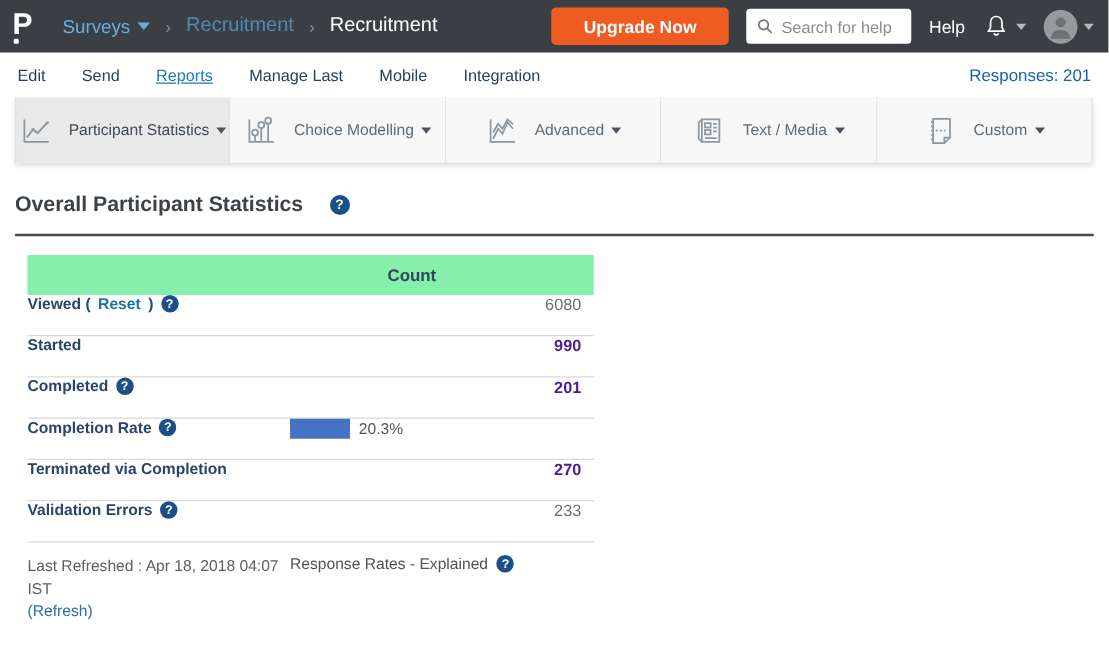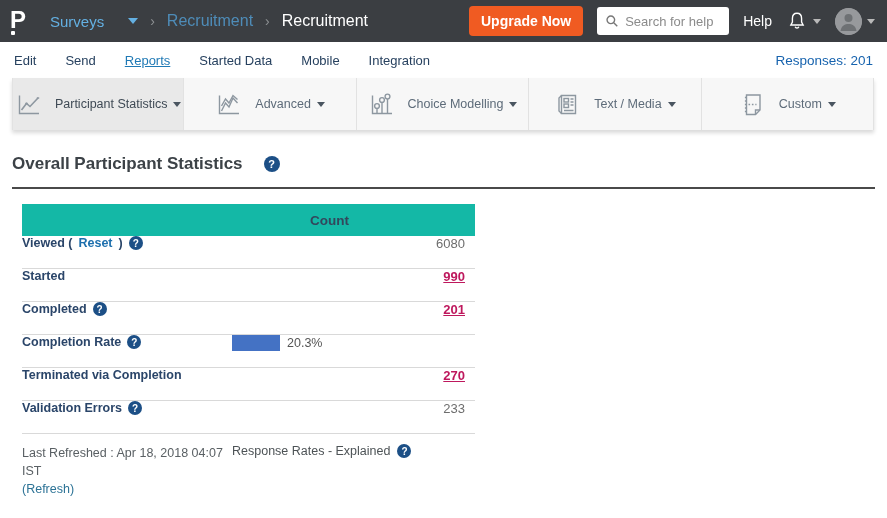--- a/index.html
+++ b/index.html
@@ -4,27 +4,27 @@
 <style>
   * { margin:0; padding:0; box-sizing:border-box; }
   body { font-family:"Liberation Sans", sans-serif; background:#fff; }
   .app { width:887px; height:518px; background:#fff; overflow:hidden; position:relative; }
 
   
   .topbar { height:42px; background:#3b3e42; display:flex; align-items:center; padding:0 12px 0 10px; }
   .logo { position:relative; width:24px; height:28px; margin-right:16px; }
   .logo .p { color:#fff; font-size:24px; font-weight:bold; line-height:26px; }
   .logo .dot { position:absolute; left:1px; bottom:0px; width:4px; height:4px; background:#fff; border-radius:1px; }
-  .crumb-surveys { color:#64b0e2; font-size:15px; display:flex; align-items:center; gap:24px; cursor:pointer; }
+  .crumb-surveys { color:#64b0e2; font-size:15px; display:flex; align-items:center; gap:6px; cursor:pointer; }
   .caret-down { width:0; height:0; border-left:5px solid transparent; border-right:5px solid transparent; border-top:6px solid #64b0e2; display:inline-block; }
   .crumb-sep { color:#8d9093; font-size:14px; margin:0 12px; }
   .crumb-mid { color:#4e8cb8; font-size:16px; }
   .crumb-cur { color:#ffffff; font-size:16px; }
   .topbar-right { margin-left:auto; display:flex; align-items:center; gap:14px; }
-  .upgrade-btn { background:#f05b22; color:#fff; border:none; border-radius:4px; font-size:14px; font-weight:bold; padding:7px 12px; cursor:pointer; font-family:inherit; }
+  .upgrade-btn { background:#f05b22; color:#fff; border:none; border-radius:4px; font-size:14px; font-weight:bold; padding:7px 26px; cursor:pointer; font-family:inherit; }
   .searchbox { display:flex; align-items:center; background:#fff; border-radius:3px; height:28px; width:132px; padding:10px 8px; gap:6px; }
   .searchbox input { border:none; outline:none; width:100%; font-size:13px; color:#333; font-family:inherit; }
   .searchbox input::placeholder { color:#8b8b8b; }
   .help-label { color:#fff; font-size:14px; }
   .icon-caret { width:0; height:0; border-left:4px solid transparent; border-right:4px solid transparent; border-top:5px solid #b9b9b9; display:inline-block; }
   .bell-wrap, .avatar-wrap { display:flex; align-items:center; gap:5px; cursor:pointer; }
   .avatar { width:27px; height:27px; border-radius:50%; background:#97999c; overflow:hidden; }
 
   
   .tabsrow { height:36px; display:flex; align-items:center; padding:0 14px; }
@@ -47,27 +47,27 @@
   
   .content { padding:0; }
   .page-title-row { display:flex; align-items:center; gap:21px; margin:24px 0 0 12px; }
   .page-title { font-size:17px; font-weight:bold; color:#3c4247; }
   .help-icon { display:inline-flex; align-items:center; justify-content:center; width:16px; height:16px;
                border-radius:50%; background:#1c4f86; color:#fff; font-size:11px; font-weight:bold; cursor:pointer; flex:0 0 auto; }
   .help-icon.small { width:14px; height:14px; font-size:10px; }
   .title-divider { height:2px; background:#4a4a4a; margin:13px 12px 0 12px; }
 
   .stats-table { margin:15px 0 0 22px; width:453px; }
-  .thead { height:32px; background:#14b8a6; display:flex; align-items:center; }
+  .thead { height:32px; background:#86efac; display:flex; align-items:center; }
   .thead .count-h { margin-left:288px; font-size:13.5px; font-weight:bold; color:#33475c; }
   .trow { height:33px; display:flex; align-items:flex-start; border-bottom:1px solid #d9d9d9; }
   .tlabel { flex:0 0 210px; display:flex; align-items:center; gap:6px; font-size:12.5px; font-weight:bold; color:#2a4569; }
   .tlabel .link { color:#1d6fad; cursor:pointer; }
   .tvalue { flex:1; text-align:right; padding-right:10px; font-size:13px; }
-  .tvalue.bold { font-weight:bold; color:#be185d;text-decoration:underline; }
+  .tvalue.bold { font-weight:bold; color:#4c1d95; }
   .tvalue.normal { color:#6d6d6d; }
   .barcell { flex:1; display:flex; align-items:center; gap:7px; }
   .bar { height:16px; background:#4472c4; }
   .bar-label { font-size:12.5px; color:#555; }
 
   .table-footer { margin:10px 0 0 22px; display:flex; align-items:flex-start; font-size:12.5px; color:#5a6064; }
   .refresh-block { width:210px; line-height:1.45; }
   .refresh-link { color:#2d7396; cursor:pointer; }
   .rates-block { display:flex; align-items:center; gap:7px; color:#4d5356; }
 
@@ -124,66 +124,66 @@
         <span class="icon-caret"></span>
       </div>
     </div>
   </div>
 
   <div class="tabsrow">
     <div class="tabs">
         <span class="tab">Edit</span>
         <span class="tab">Send</span>
         <span class="tab active">Reports</span>
-        <span class="tab">Started Data</span>
+        <span class="tab">Manage Last</span>
         <span class="tab">Mobile</span>
         <span class="tab">Integration</span>
       </div>
     <span class="responses">Responses: 201</span>
   </div>
 
   <div class="toolbar">
       <div class="tool-btn active">
         <span>
           <svg width="27" height="27" viewBox="0 0 27 27" fill="none" stroke="#8d97a0" stroke-width="1.4">
             <path d="M4.5 4.5 V22.5 H24"></path>
             <path d="M6.5 19 L11.5 12.5 L15 15.5 L23 7" stroke-width="1.6"></path>
             <path d="M10.3 12.5 h2.4 M21.8 7 h2.4"></path>
           </svg>
         </span>
         <span class="lbl">Participant Statistics</span>
-        <span class="tool-caret"></span>
-      </div>
-      <div class="tool-btn">
-        <span>
-          <svg width="27" height="27" viewBox="0 0 27 27" fill="none" stroke="#8d97a0" stroke-width="1.4">
-            <path d="M4.5 4.5 V22.5 H24"></path>
-            <path d="M6.5 20 L10.5 12 L14 16 L18 7 L22.5 12"></path>
-            <path d="M6.5 15 L10.5 8 L14 12 L18 4.5 L22.5 8.5"></path>
-          </svg>
-        </span>
-        <span class="lbl">Advanced</span>
         <span class="tool-caret"></span>
       </div>
       <div class="tool-btn">
         <span>
           <svg width="27" height="27" viewBox="0 0 27 27" fill="none" stroke="#8d97a0" stroke-width="1.4">
             <path d="M4.5 4.5 V22.5 H24"></path>
             <circle cx="9" cy="15" r="2.4"></circle>
             <circle cx="14" cy="9" r="2.4"></circle>
             <circle cx="19.5" cy="5.5" r="2.4"></circle>
             <path d="M9 17.5 V22 M14 11.5 V22 M19.5 8 V22"></path>
           </svg>
         </span>
         <span class="lbl">Choice Modelling</span>
         <span class="tool-caret"></span>
       </div>
       <div class="tool-btn">
         <span>
           <svg width="27" height="27" viewBox="0 0 27 27" fill="none" stroke="#8d97a0" stroke-width="1.4">
+            <path d="M4.5 4.5 V22.5 H24"></path>
+            <path d="M6.5 20 L10.5 12 L14 16 L18 7 L22.5 12"></path>
+            <path d="M6.5 15 L10.5 8 L14 12 L18 4.5 L22.5 8.5"></path>
+          </svg>
+        </span>
+        <span class="lbl">Advanced</span>
+        <span class="tool-caret"></span>
+      </div>
+      <div class="tool-btn">
+        <span>
+          <svg width="27" height="27" viewBox="0 0 27 27" fill="none" stroke="#8d97a0" stroke-width="1.4">
             <path d="M7.5 4.5 H21.5 V22.5 H7.5 Z"></path>
             <path d="M7.5 4.5 L5 7 V20 L7.5 22.5"></path>
             <rect x="10" y="7.5" width="4.5" height="3.5"></rect>
             <rect x="10" y="13" width="4.5" height="3.5"></rect>
             <path d="M16.5 8 h3 M16.5 11 h3 M16.5 14 h3 M10 19.5 h9.5"></path>
           </svg>
         </span>
         <span class="lbl">Text / Media</span>
         <span class="tool-caret"></span>
       </div>

